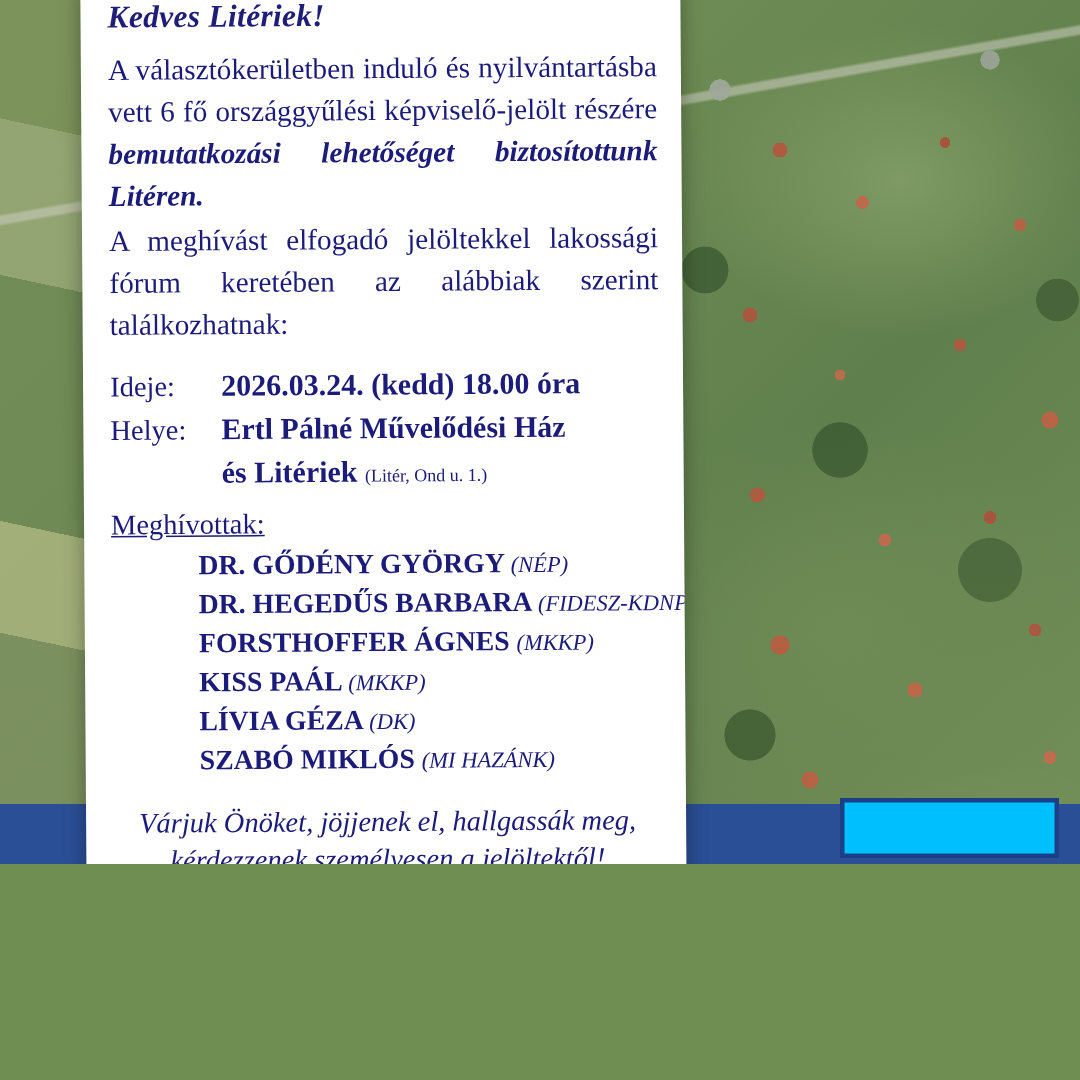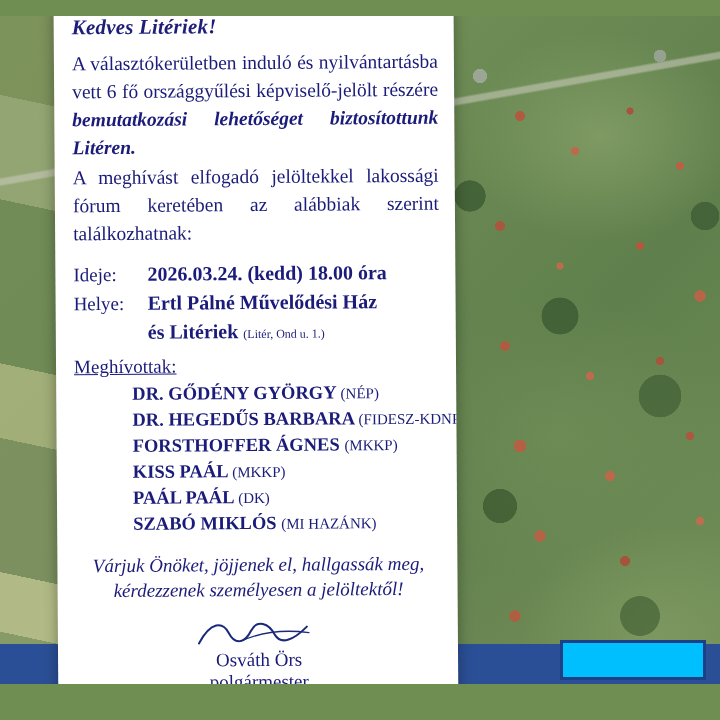--- a/index.html
+++ b/index.html
@@ -9,23 +9,22 @@
   body {
     width: 720px;
     height: 720px;
     overflow: hidden;
     font-family: "Liberation Sans", sans-serif;
     background: #6f8f52;
   }
   #poster {
     position: relative;
     width: 720px;
-    height: 668px;
+    height: 576px;
     overflow: hidden;
-    margin-top: 16px;
   }
 
   
   .photo {
     position: absolute;
     inset: 0;
     background:
       
       linear-gradient(170deg, rgba(160,178,120,0.0) 60%, rgba(120,140,90,0.25) 100%),
       
@@ -194,20 +193,21 @@
   .invited-list li {
     font-family: "Liberation Serif", serif;
     font-size: 18.5px;
     font-weight: bold;
     color: #1b1b7a;
     margin-bottom: 5px;
     white-space: nowrap;
   }
   .invited-list li .party {
     font-weight: normal;
+    font-style: italic;
     font-size: 15px;
   }
 
   .closing {
     font-family: "Liberation Serif", serif;
     font-style: italic;
     font-size: 19px;
     line-height: 1.35;
     color: #1b1b7a;
     text-align: center;
@@ -286,21 +286,21 @@
         </li>
         <li>
           <span>FORSTHOFFER ÁGNES</span>
           <span class="party">(MKKP)</span>
         </li>
         <li>
           <span>KISS PAÁL</span>
           <span class="party">(MKKP)</span>
         </li>
         <li>
-          <span>PAÁL PAÁL</span>
+          <span>LÍVIA GÉZA</span>
           <span class="party">(DK)</span>
         </li>
         <li>
           <span>SZABÓ MIKLÓS</span>
           <span class="party">(MI HAZÁNK)</span>
         </li>
       </ul>
 
       <div class="closing">
         <div>Várjuk Önöket, jöjjenek el, hallgassák meg,</div>

